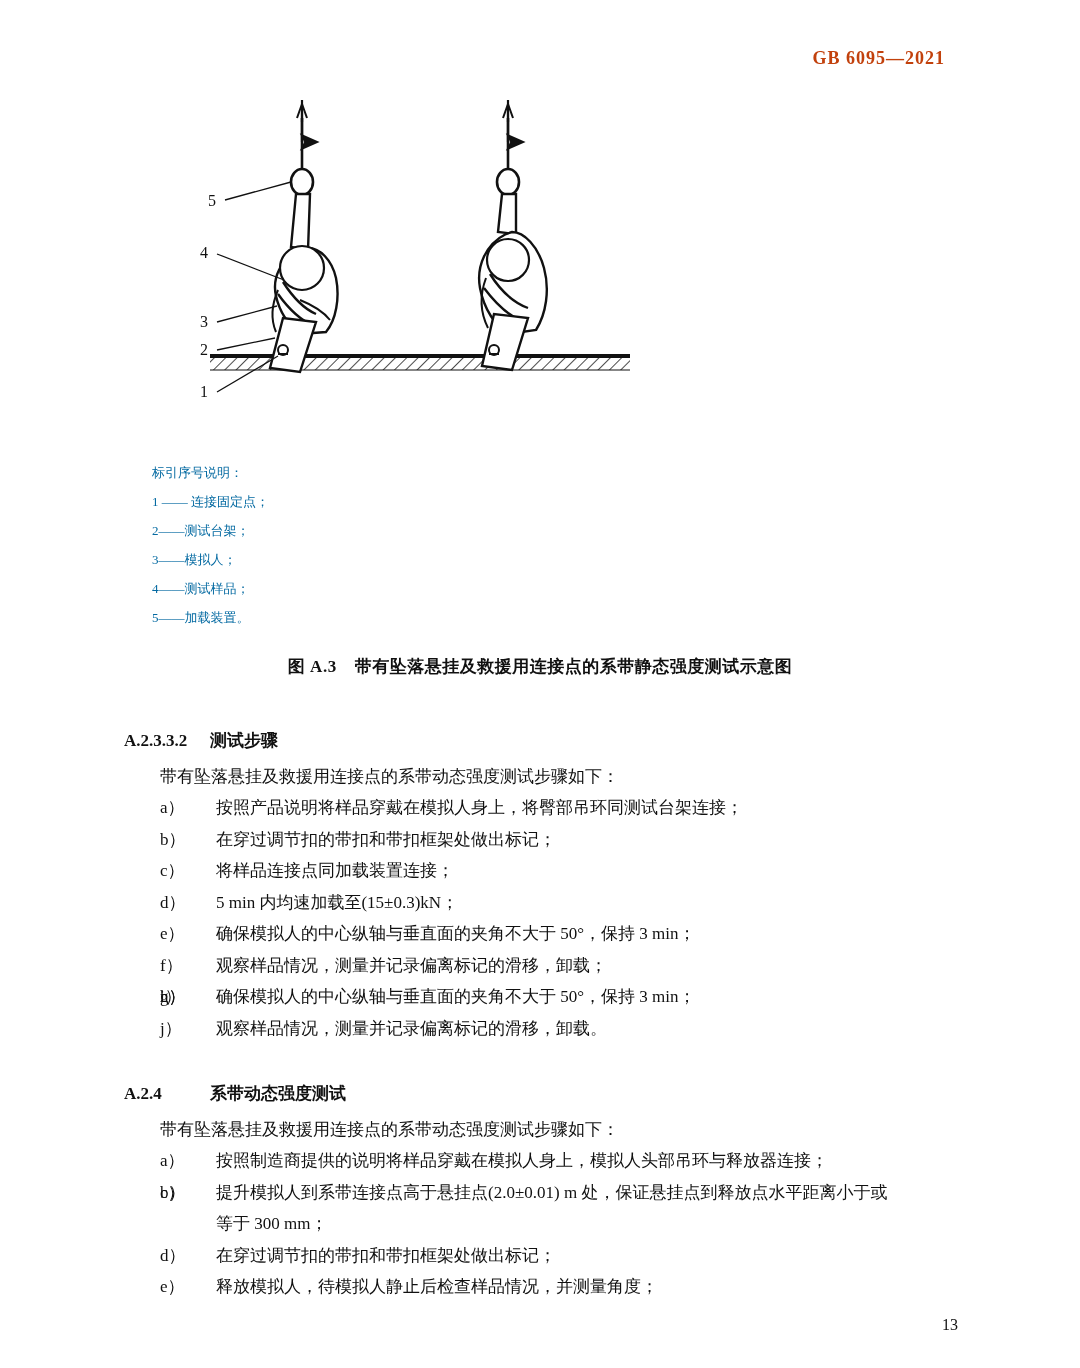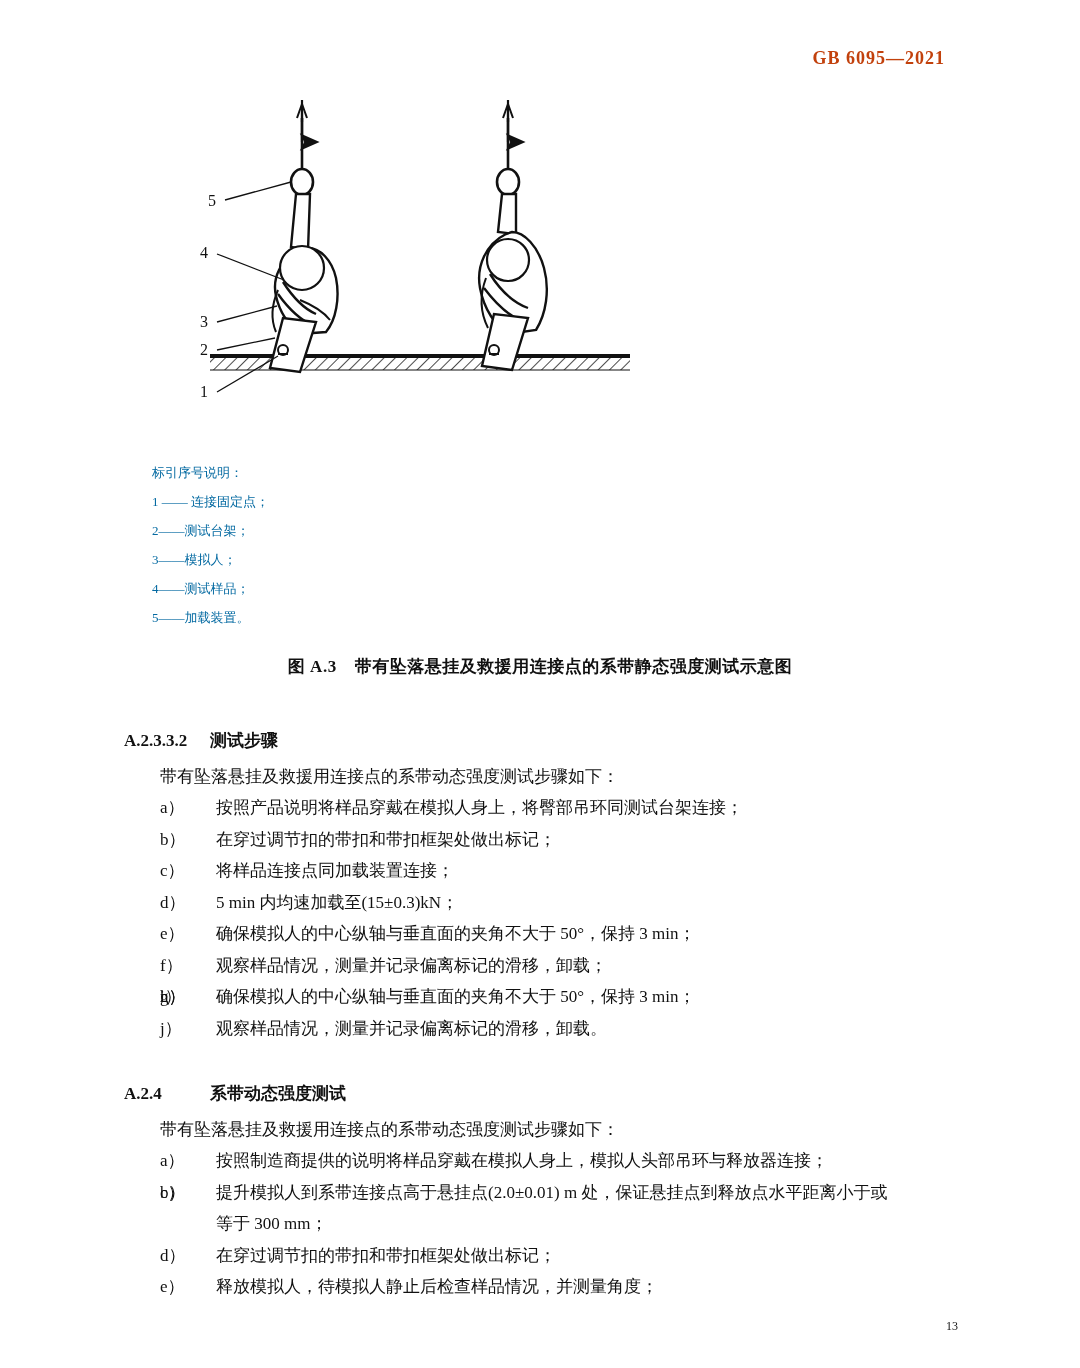--- a/index.html
+++ b/index.html
@@ -111,21 +111,21 @@
   .cont {
     display: block;
   }
   .gap-med { height: 14px; }
 
   
   .page-number {
     position: absolute;
     right: 122px;
     bottom: 34px;
-    font-size: 12px;
+    font-size: 16px;
     font-family: "Liberation Serif", serif;
   }
 </style>
 </head>
 <body>
 
 <div class="page">
 
   <div class="header">GB 6095—2021</div>
 

